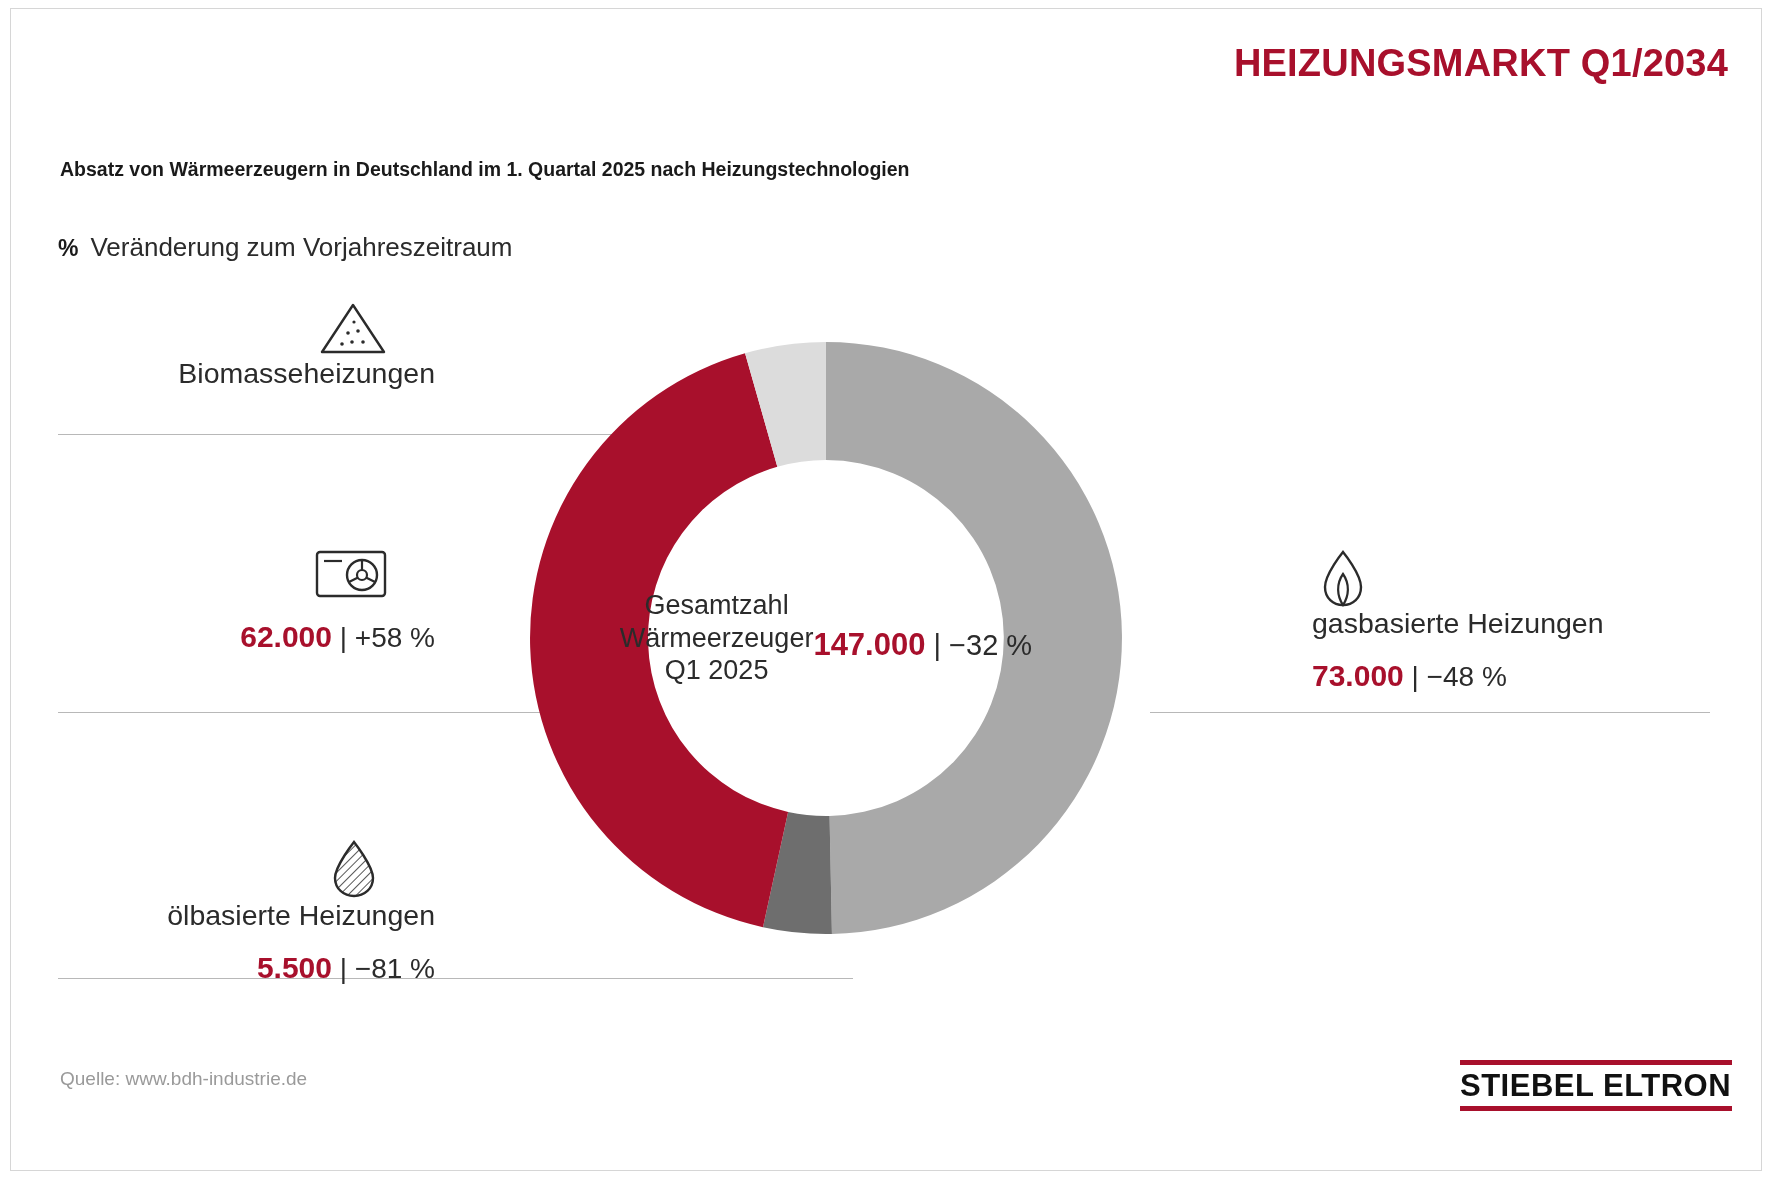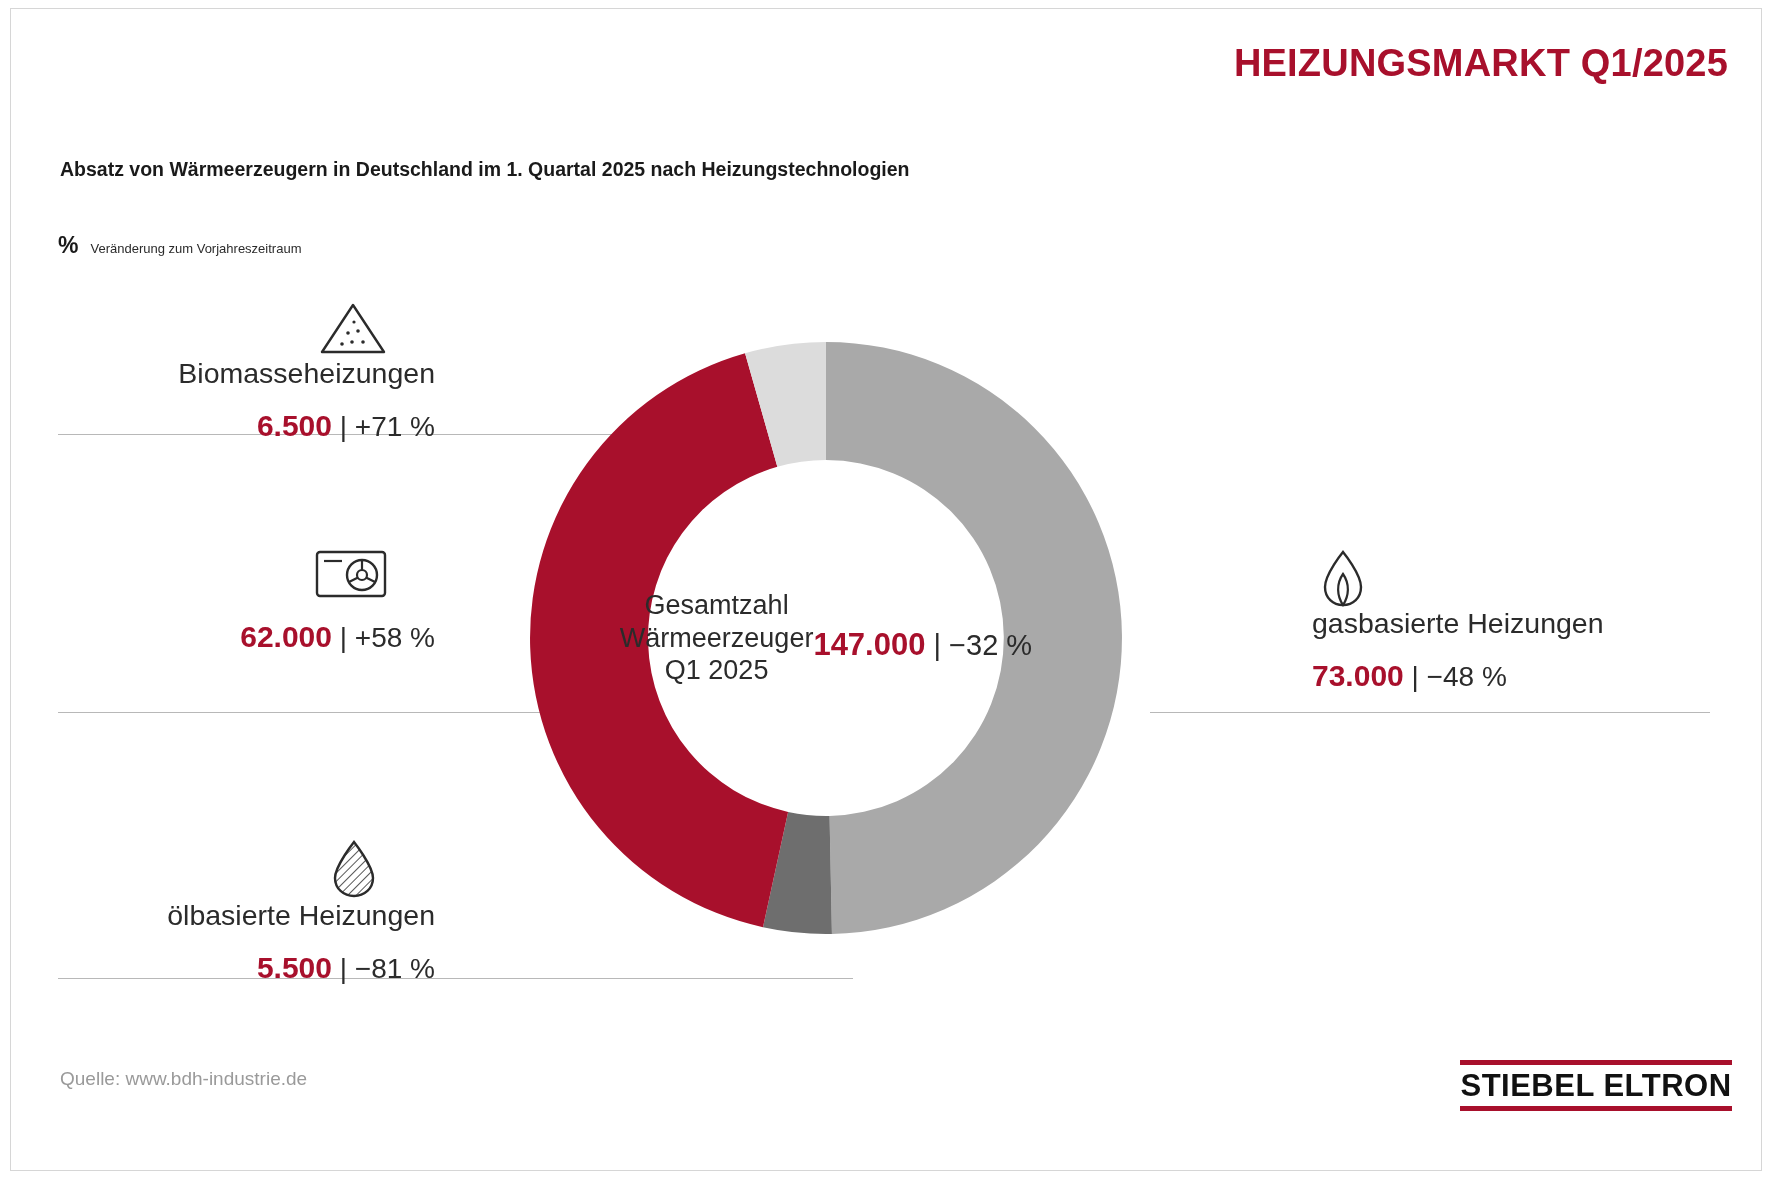--- a/index.html
+++ b/index.html
@@ -54,21 +54,21 @@
     display: flex;
     align-items: baseline;
     gap: 12px;
   }
   .legend-pct {
     font-size: 23px;
     font-weight: bold;
     color: #1a1a1a;
   }
   .legend-text {
-    font-size: 13px;
+    font-size: 26px;
     color: #2b2b2b;
   }
 
   
   .donut-wrap {
     position: absolute;
     left: 511px;
     top: 323px;
     width: 630px;
     height: 630px;
@@ -157,32 +157,32 @@
   }
   .brand .bar {
     height: 5px;
     background: #a8102c;
   }
   .brand .name {
     font-size: 31px;
     font-weight: bold;
     letter-spacing: 0.5px;
     color: #111;
-    text-align: center;
+    text-align: left;
     padding: 3px 0 2px;
     white-space: nowrap;
   }
 </style>
 </head>
 <body>
 
 <div id="page">
   <div class="frame"></div>
 
-  <div class="main-title">HEIZUNGSMARKT Q1/2025</div>
+  <div class="main-title">HEIZUNGSMARKT Q1/2034</div>
   <div class="subtitle">Absatz von Wärmeerzeugern in Deutschland im 1. Quartal 2025 nach Heizungstechnologien</div>
 
   <div class="legend-row">
     <span class="legend-pct">%</span>
     <span class="legend-text">Veränderung zum Vorjahreszeitraum</span>
   </div>
 
   <div class="lead" style="left:58px; top:434px; width:794px;"></div>
   <div class="lead" style="left:58px; top:712px; width:530px;"></div>
   <div class="lead" style="left:58px; top:978px; width:795px;"></div>
@@ -218,23 +218,20 @@
     <svg class="icon" width="70" height="58" viewBox="0 0 70 58" style="margin-left:258px;">
       <path d="M35 5 L66 52 L4 52 Z" fill="none" stroke="#2b2b2b" stroke-width="2.4" stroke-linejoin="round"></path>
       <circle cx="30" cy="33" r="1.8" fill="#2b2b2b"></circle>
       <circle cx="40" cy="31" r="1.8" fill="#2b2b2b"></circle>
       <circle cx="34" cy="42" r="1.8" fill="#2b2b2b"></circle>
       <circle cx="45" cy="42" r="1.8" fill="#2b2b2b"></circle>
       <circle cx="24" cy="44" r="1.8" fill="#2b2b2b"></circle>
       <circle cx="36" cy="22" r="1.6" fill="#2b2b2b"></circle>
     </svg>
     <div class="name">Biomasseheizungen</div>
-    <div class="val">
-      <b>6.500</b><span> | </span><span>+71 %</span>
-    </div>
   </div>
 
   <div class="cal left" style="left:60px; top:548px; width:375px;">
     <svg class="icon" width="74" height="52" viewBox="0 0 74 52" style="margin-left:254px;">
       <rect x="3" y="4" width="68" height="44" rx="3" fill="none" stroke="#2b2b2b" stroke-width="2.4"></rect>
       <line x1="10" y1="13" x2="28" y2="13" stroke="#2b2b2b" stroke-width="2.2"></line>
       <circle cx="48" cy="27" r="15" fill="none" stroke="#2b2b2b" stroke-width="2.4"></circle>
       <circle cx="48" cy="27" r="5" fill="none" stroke="#2b2b2b" stroke-width="2.2"></circle>
       <line x1="48" y1="12" x2="48" y2="22" stroke="#2b2b2b" stroke-width="2.2"></line>
       <line x1="35" y1="34" x2="44" y2="29.5" stroke="#2b2b2b" stroke-width="2.2"></line>

